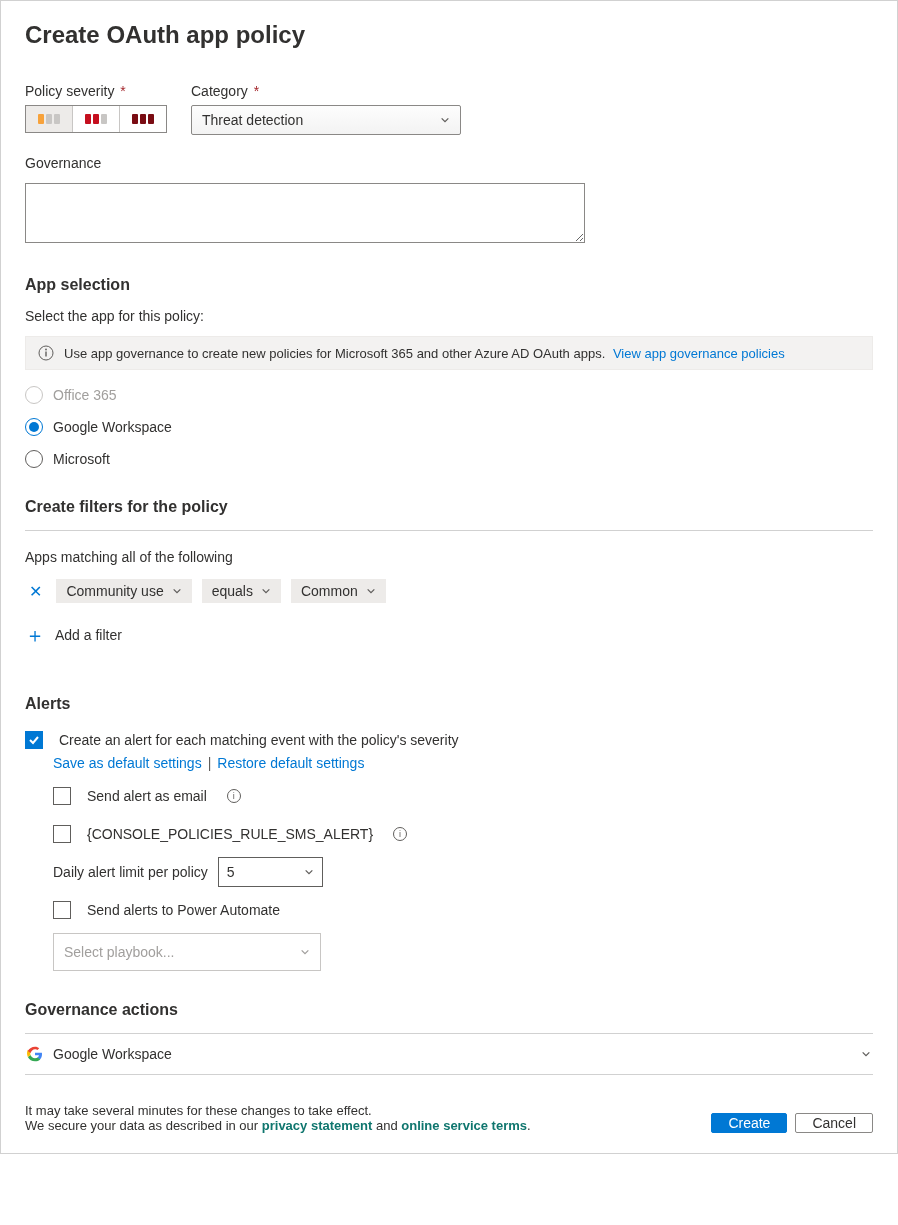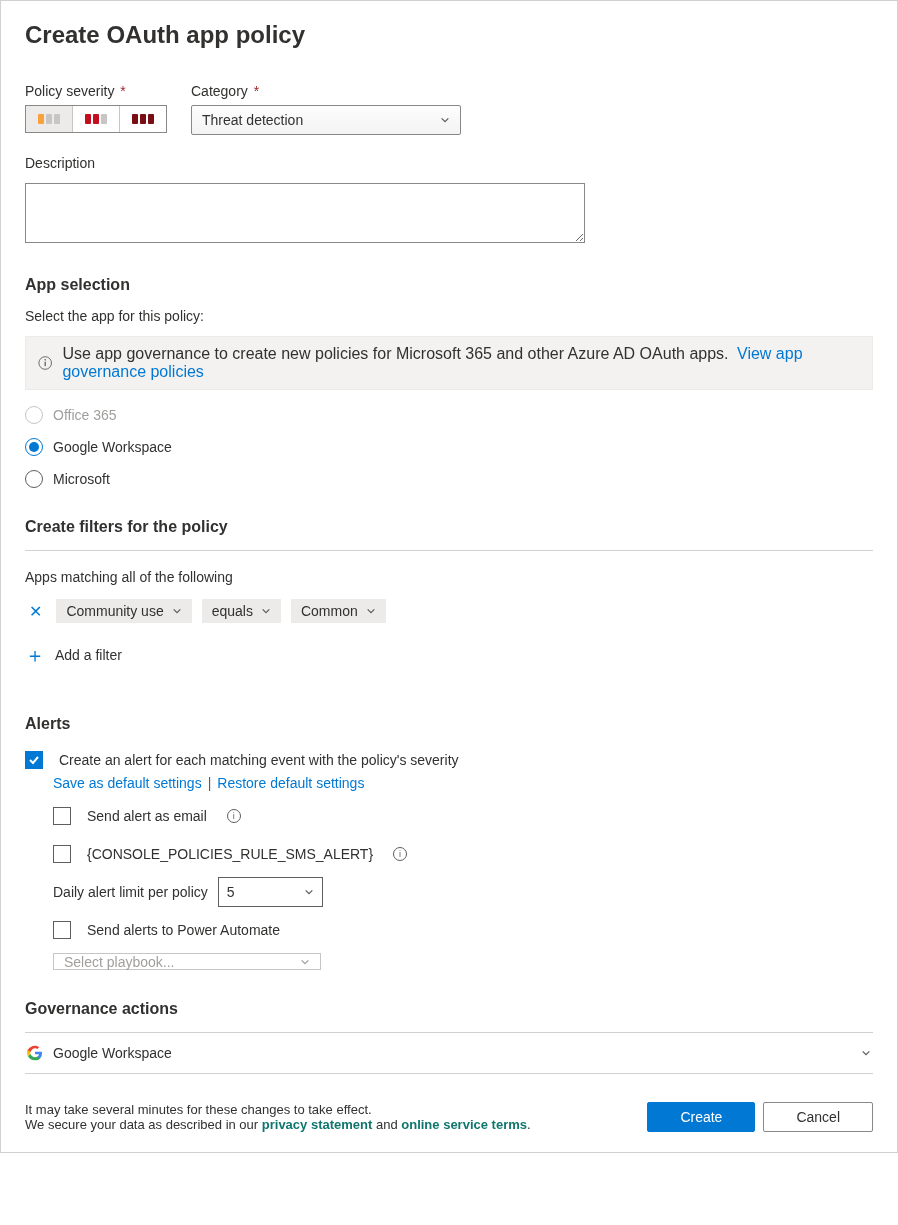--- a/index.html
+++ b/index.html
@@ -12,21 +12,21 @@
   .text-input { border:1px solid #8a8886; padding:5px 8px; font-size:14px; width:268px; height:29px; }
   .row { display:flex; gap:24px; margin-top:18px; }
   .severity-group { display:flex; border:1px solid #8a8886; width:142px; height:28px;}
   .severity-btn { flex:1; display:flex; align-items:center; justify-content:center; gap:2px; cursor:pointer; background:#fff; border-right:1px solid #c8c6c4;}
   .severity-btn:last-child{border-right:none;}
   .severity-btn.selected { background:#edebe9; }
   .block { width:6px; height:10px; border-radius:1px;}
   .dropdown { border:1px solid #8a8886; border-radius:2px; height:30px; width:270px; display:flex; align-items:center; justify-content:space-between; padding:0 10px; background:linear-gradient(#fdfdfd,#f3f3f3); cursor:pointer; font-size:14px;}
   .chevron { width:10px; height:10px; }
   .desc-area { border:1px solid #8a8886; width:560px; height:60px; margin-top:6px;}
-  .info-bar { background:#f3f2f1; border:1px solid #edebe9; padding:8px 12px; display:flex; align-items:center; gap:10px; font-size:16px; margin:12px 0 16px;}
+  .info-bar { background:#f3f2f1; border:1px solid #edebe9; padding:8px 12px; display:flex; align-items:center; gap:10px; font-size:13px; margin:12px 0 16px;}
   .info-bar a { color:#0078d4; text-decoration:none; margin-left:4px;}
   .radio-row { display:flex; align-items:center; gap:10px; margin-bottom:14px;}
   .radio { width:18px; height:18px; border:1px solid #605e5c; border-radius:50%; position:relative; cursor:pointer;}
   .radio.selected { border-color:#0078d4;}
   .radio.selected::after{content:"";position:absolute;top:3px;left:3px;width:10px;height:10px;background:#0078d4;border-radius:50%;}
   .radio.disabled { border-color:#c8c6c4;}
   .radio-row.disabled { color:#a19f9d; }
   .hr { height:1px; background:#d1d1d1; margin:12px 0 18px;}
   .filter-row { display:flex; align-items:center; gap:10px; margin-top:14px;}
   .filter-pill { background:#edebe9; padding:4px 10px; display:flex; align-items:center; gap:8px; font-size:14px; cursor:pointer;}
@@ -37,28 +37,28 @@
   .checkbox { width:18px; height:18px; border:1px solid #605e5c; cursor:pointer; display:flex; align-items:center; justify-content:center;}
   .checkbox.checked { background:#0078d4; border-color:#0078d4;}
   .checkbox.checked svg { display:block;}
   .checkbox svg{display:none;}
   .links { margin-left:28px; margin-top:-8px; margin-bottom:16px; font-size:14px;}
   .links a{ color:#0078d4; text-decoration:none;}
   .links .sep{ color:#605e5c; margin:0 6px;}
   .sub-indent { margin-left:28px; }
   .info-icon{width:14px;height:14px;border:1px solid #605e5c;border-radius:50%;display:inline-flex;align-items:center;justify-content:center;font-size:9px;color:#605e5c;margin-left:4px;flex-shrink:0;}
   .small-dropdown{border:1px solid #605e5c;height:30px;width:105px;display:flex;align-items:center;justify-content:space-between;padding:0 8px;cursor:pointer;}
-  .playbook-dropdown{border:1px solid #c8c6c4;height:17px;width:268px;display:flex;align-items:center;justify-content:space-between;padding:0 10px;cursor:default;color:#a19f9d;margin-left:28px;margin-top:2px;}
+  .playbook-dropdown{border:1px solid #c8c6c4;height:38px;width:268px;display:flex;align-items:center;justify-content:space-between;padding:0 10px;cursor:default;color:#a19f9d;margin-left:28px;margin-top:2px;}
   .governance-row{display:flex;align-items:center;justify-content:space-between;padding:12px 2px;border-bottom:1px solid #d1d1d1;cursor:pointer;}
   .governance-left{display:flex;align-items:center;gap:10px;}
   .footer{display:flex;justify-content:space-between;align-items:flex-end;margin-top:28px;}
   .footer-text{font-size:13px;}
   .footer-text a{color:#0f766e;text-decoration:none;font-weight:bold;}
   .btns{display:flex;gap:8px;}
-  .btn{height:30px;padding:0 32px;border-radius:2px;font-size:14px;cursor:pointer;display:flex;align-items:center;}
+  .btn{height:20px;padding:0 16px;border-radius:2px;font-size:14px;cursor:pointer;display:flex;align-items:center;}
   .btn-primary{background:#0078d4;color:#fff;border:1px solid #0078d4;}
   .btn-secondary{background:#fff;color:#323130;border:1px solid #8a8886;}
   .section-subtext{margin-top:2px;margin-bottom:12px;}
   .daily-row{display:flex;align-items:center;gap:10px;margin-bottom:14px;margin-left:28px;}
   .gov-border-top{height:1px;background:#d1d1d1;margin-top:8px;}
   .google-icon{width:16px;height:16px;}
 </style>
 </head>
 <body>
 
@@ -92,21 +92,21 @@
       <div class="dropdown">
         <span>Threat detection</span>
         <svg class="chevron" viewBox="0 0 12 12">
             <path d="M2 4 L6 8 L10 4" stroke="#605e5c" stroke-width="1.5" fill="none"></path>
           </svg>
       </div>
     </div>
   </div>
 
   <div style="margin-top:20px;">
-    <label class="label">Description</label>
+    <label class="label">Governance</label>
     <textarea class="desc-area" style=""></textarea>
   </div>
 
   <h2>App selection</h2>
   <div class="section-subtext">Select the app for this policy:</div>
 
   <div class="info-bar">
     <svg width="16" height="16" viewBox="0 0 16 16">
         <circle cx="8" cy="8" r="7" stroke="#605e5c" fill="none"></circle>
         <circle cx="8" cy="4.5" r="0.9" fill="#605e5c"></circle>

